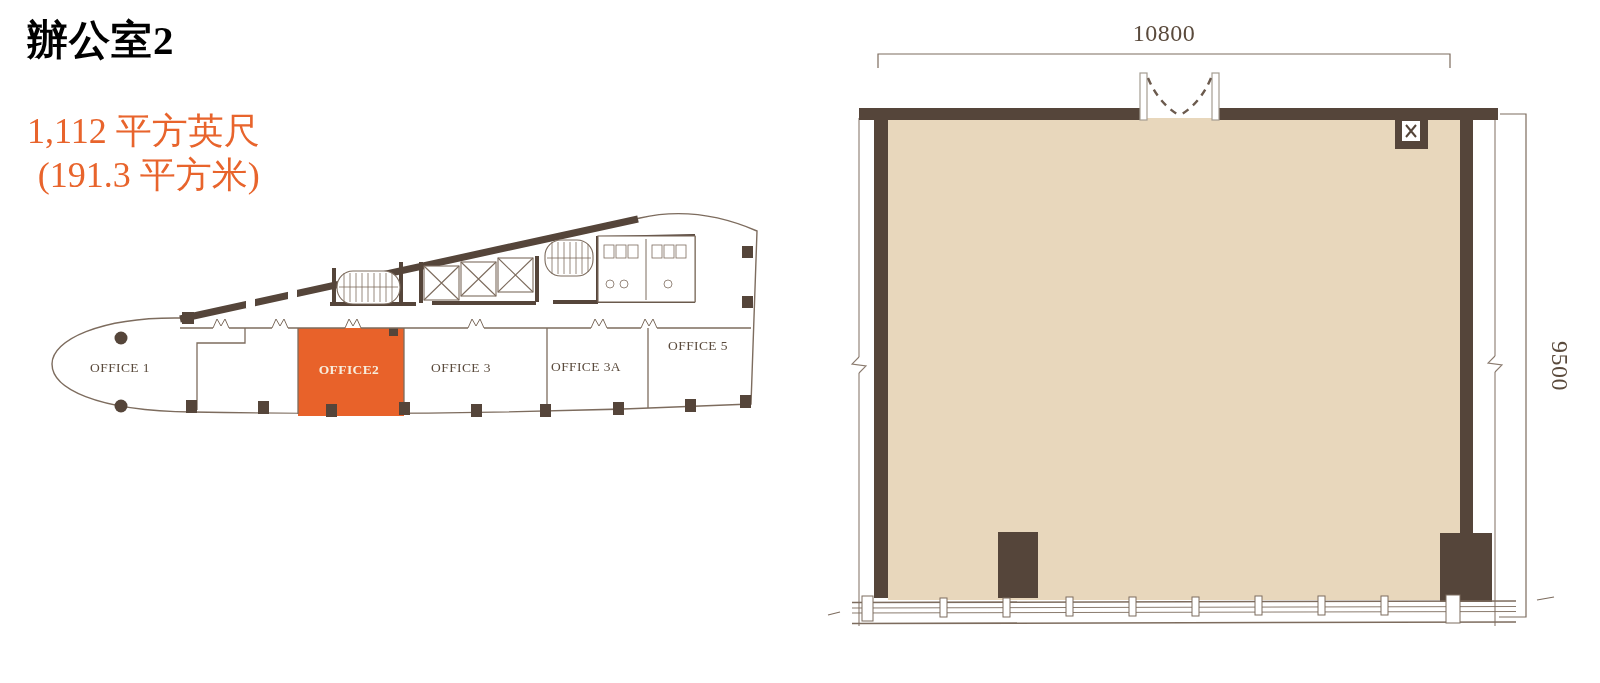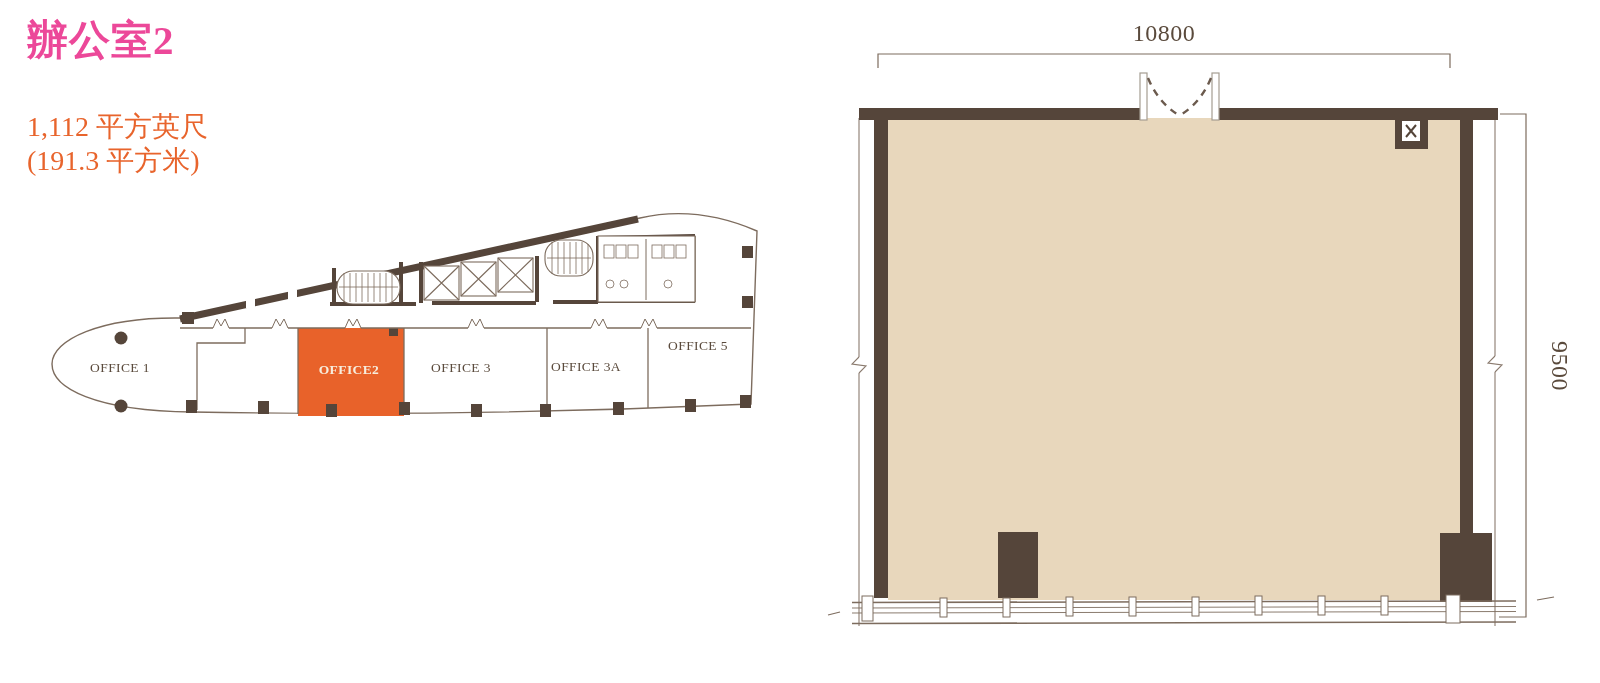--- a/index.html
+++ b/index.html
@@ -6,23 +6,23 @@
   .page{
     position:relative;
     width:1600px;height:683px;
     background:#ffffff;
     overflow:hidden;
     font-family:"Liberation Serif","DejaVu Serif",serif;
   }
   .hdr{position:absolute;left:27px;top:18px;color:#e8622a;}
   .hdr h1{
     margin:0;font-size:41px;line-height:1.1;font-weight:bold;
-    color:#ec4899;letter-spacing:1px;
+    color:#000000;letter-spacing:1px;
   }
-  .hdr .area{margin:0;font-size:28px;line-height:1.22;color:#e8642c;font-weight:normal;}
+  .hdr .area{margin:0;font-size:36px;line-height:1.22;color:#e8642c;font-weight:normal;text-align:right;}
   .hdr .area.first{margin-top:47px;}
   svg{position:absolute;display:block;}
   #keyplan{left:30px;top:190px;}
   #bigplan{left:810px;top:0px;}
   text{font-family:"Liberation Serif","DejaVu Serif",serif;}
   .lbl{fill:#5a4a3c;font-size:13.5px;letter-spacing:.4px;}
   .lbl-hl{fill:#f7eddd;font-size:13.5px;letter-spacing:.4px;font-weight:bold;}
   .dim{fill:#5a4a3c;font-size:24px;letter-spacing:.5px;}
 </style>
 </head>

